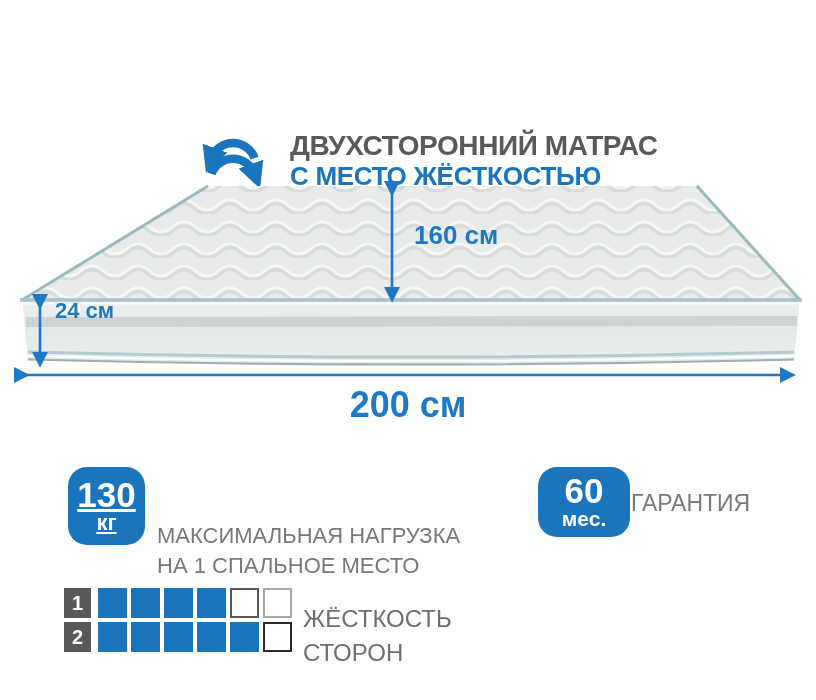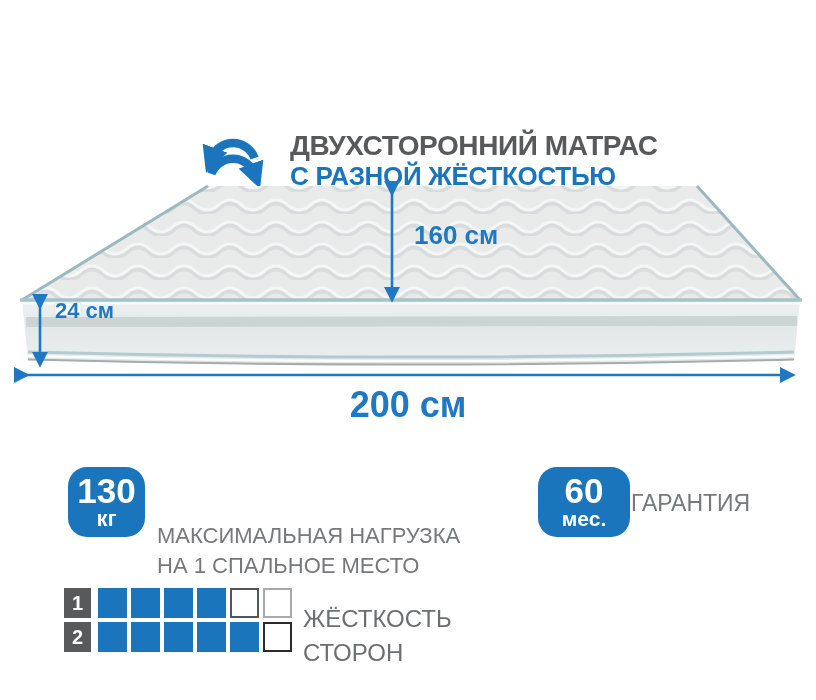--- a/index.html
+++ b/index.html
@@ -31,21 +31,21 @@
   }
   .dim-width{left:414px;top:50px;font-size:26px;}
   .dim-height{left:55px;top:128px;font-size:22px;}
   .dim-length{left:0;top:214px;width:816px;text-align:center;font-size:36px;}
   
   .badge{
     position:absolute;border-radius:19px;background:var(--accent-blue);
     color:#ffffff;text-align:center;font-weight:700;
     display:flex;flex-direction:column;justify-content:center;align-items:center;
   }
-  .badge-load{left:68px;top:467px;width:77px;height:70px;}
+  .badge-load{left:68px;top:467px;width:77px;height:78px;text-decoration:underline;}
   .badge-warranty{left:538px;top:467px;width:92px;height:70px;}
   .badge-value{font-size:35px;line-height:32px;}
   .badge-unit{font-size:22px;line-height:23px;}
   .badge-warranty .badge-unit{font-size:21px;}
   .caption{
     position:absolute;color:var(--text-gray);
     font-size:22px;line-height:30px;white-space:nowrap;
   }
   .caption-load{left:157px;top:473px;margin-top:48px;}
   .caption-warranty{left:631px;top:488px;font-size:23px;}
@@ -75,21 +75,21 @@
     <svg class="rotate-icon" viewBox="0 0 64 76">
       <defs>
         <marker id="cyc-ah" viewBox="0 0 10 10" refX="4" refY="5" markerWidth="3.1" markerHeight="3.1" orient="auto">
           <path d="M0,0 L10,5 L0,10 z" style="fill:var(--accent-blue)"></path>
         </marker>
       </defs>
       <path d="M53.6,32.1 A23,23 0 0 0 10.4,32.1" fill="none" style="stroke:var(--accent-blue)" stroke-width="8.5" marker-end="url(#cyc-ah)"></path>
       <path d="M10.4,47.9 A23,23 0 0 1 53.6,47.9" fill="none" style="stroke:var(--accent-blue)" stroke-width="8.5" marker-end="url(#cyc-ah)"></path>
     </svg>
     <div class="title">ДВУХСТОРОННИЙ МАТРАС</div>
-    <div class="subtitle">С РАЗНОЙ ЖЁСТКОСТЬЮ</div>
+    <div class="subtitle">С МЕСТО ЖЁСТКОСТЬЮ</div>
   </div>
 
   <div class="scene">
     <svg width="816" height="270" viewBox="0 0 816 270">
       <defs>
         <pattern id="quilt" width="46" height="22" patternUnits="userSpaceOnUse">
           <rect width="46" height="22" fill="#e9ebeb"></rect>
           <path d="M-11.5,16 Q0,6 11.5,16 T34.5,16 T57.5,16" stroke="#d8dcdc" stroke-width="5" fill="none"></path>
           <path d="M-11.5,13 Q0,3 11.5,13 T34.5,13 T57.5,13" stroke="#f5f6f6" stroke-width="3" fill="none"></path>
         </pattern>

